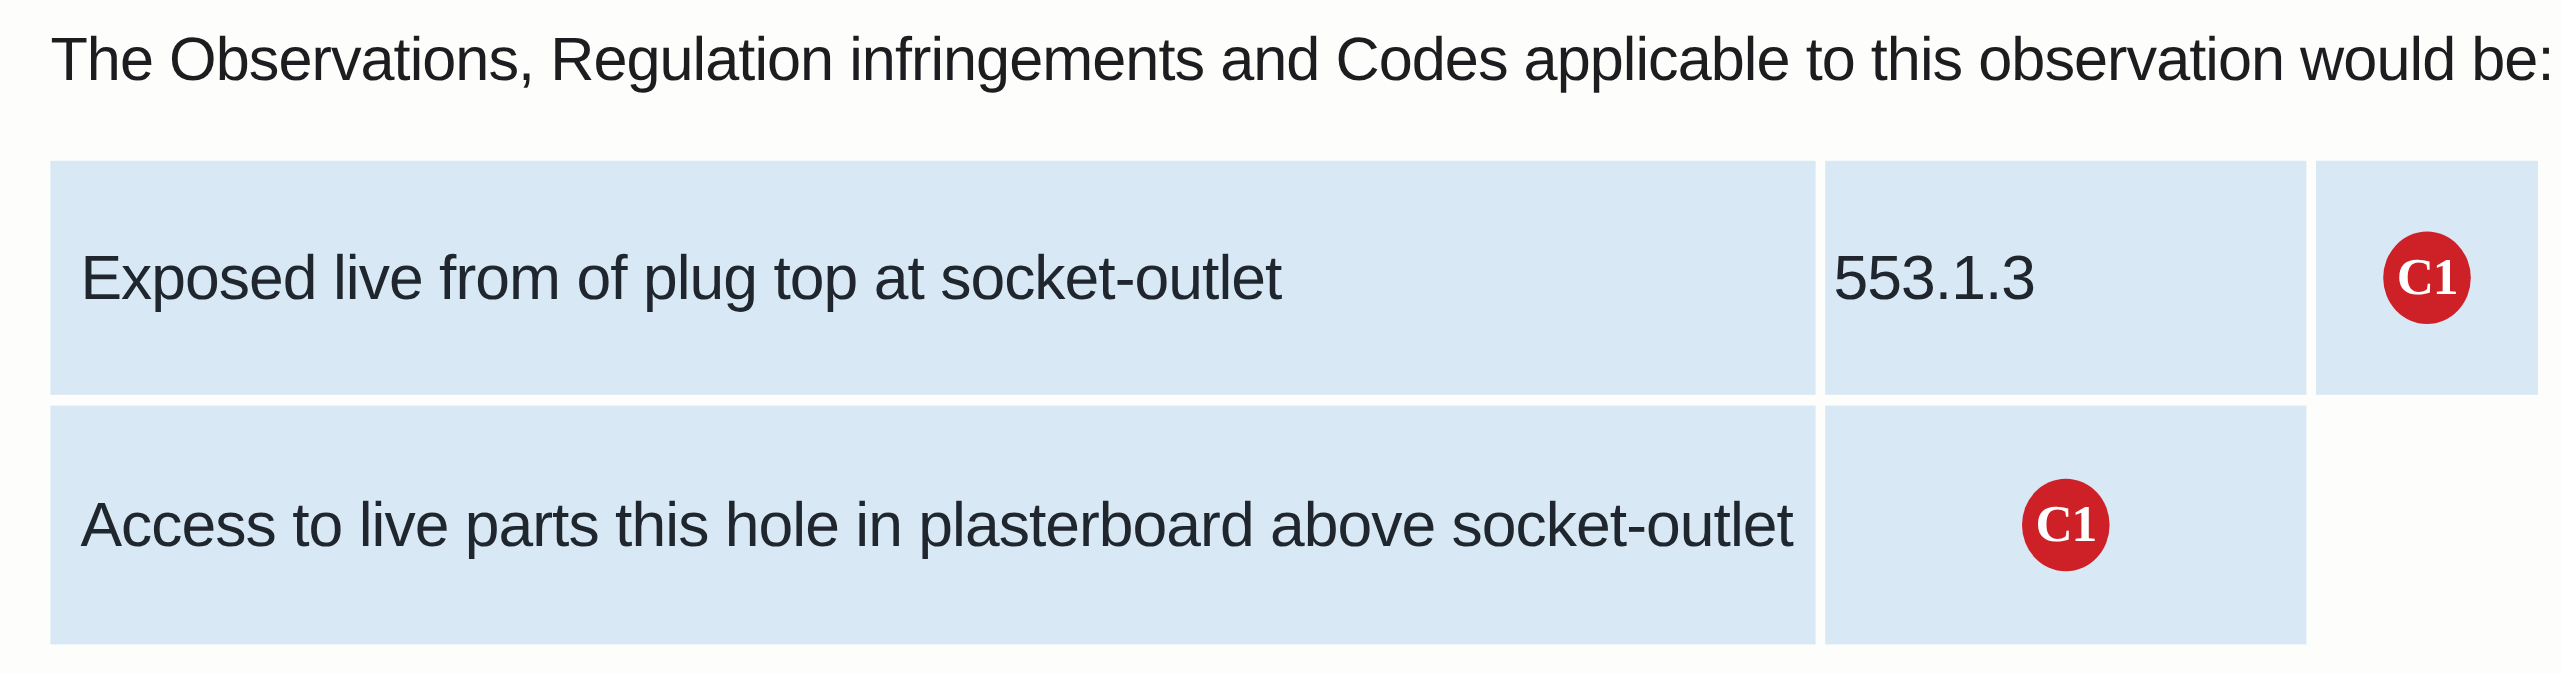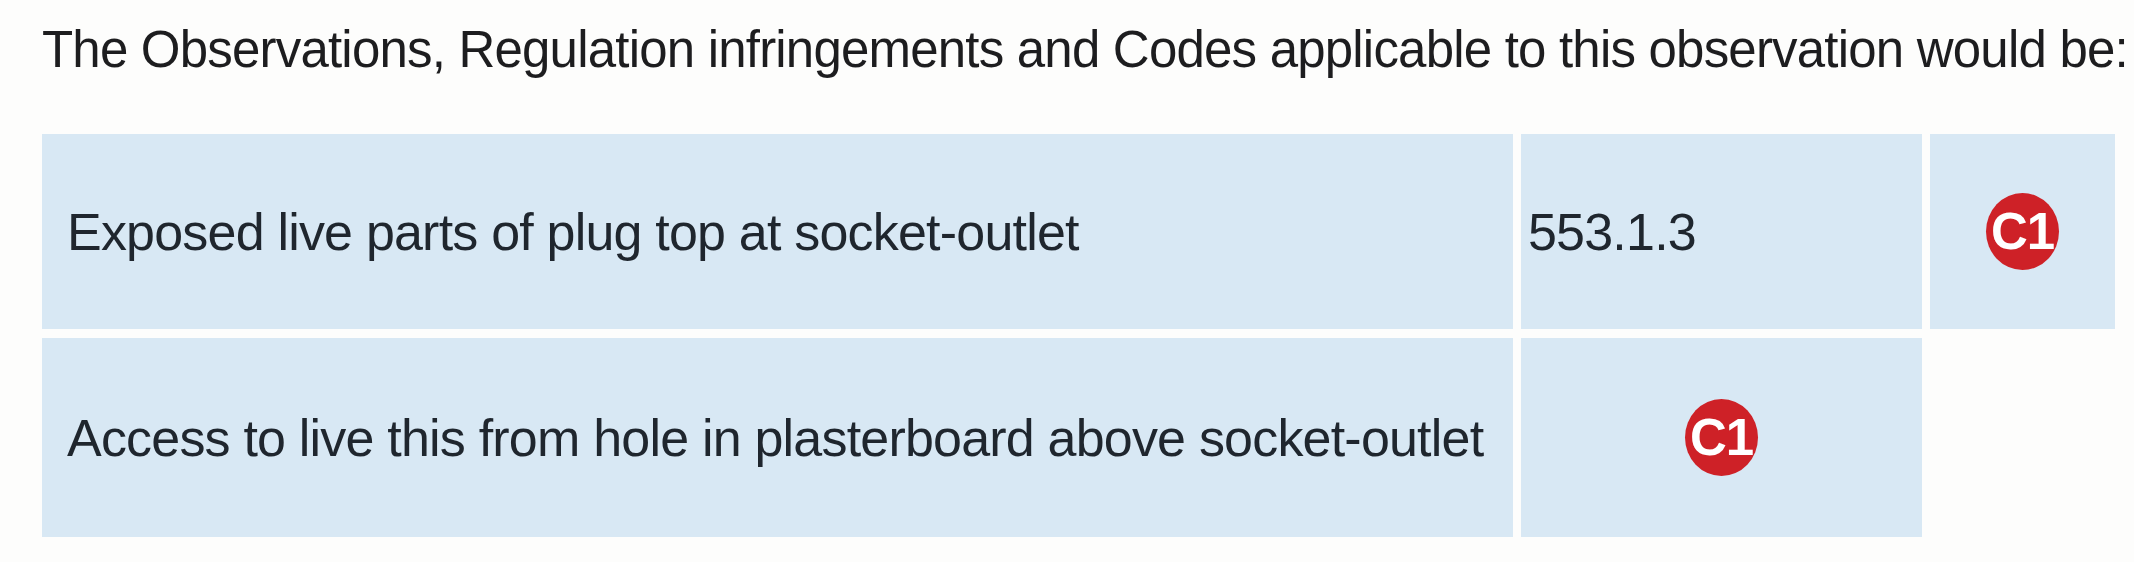--- a/index.html
+++ b/index.html
@@ -49,45 +49,46 @@
   .cell.code { justify-content: center; }
   .code-badge {
     width: 73px;
     height: 77px;
     border-radius: 50%;
     background: var(--badge-bg, #ce2127);
     color: var(--badge-text, #ffffff);
     display: flex;
     align-items: center;
     justify-content: center;
-    font-size: 51px;
+    font-size: 43px;
     font-weight: 700;
     letter-spacing: -1px;
+    font-family: Liberation Serif, serif;
   }
 </style>
 </head>
 <body>
 
 <div id="page">
 
   <div class="intro-text">The Observations, Regulation infringements and Codes applicable to this observation would be:</div>
 
   <div class="obs-table">
 
     <div class="cell obs">
-      <span>Exposed live parts of plug top at socket-outlet</span>
+      <span>Exposed live from of plug top at socket-outlet</span>
     </div>
     <div class="cell reg">
       <span>553.1.3</span>
     </div>
     <div class="cell code">
       <span class="code-badge">C1</span>
     </div>
 
     <div class="cell obs">
-      <span>Access to live this from hole in plasterboard above socket-outlet</span>
+      <span>Access to live parts this hole in plasterboard above socket-outlet</span>
     </div>
     <div class="cell code">
       <span class="code-badge">C1</span>
     </div>
 
   </div>
 </div>
 
 </body></html>

